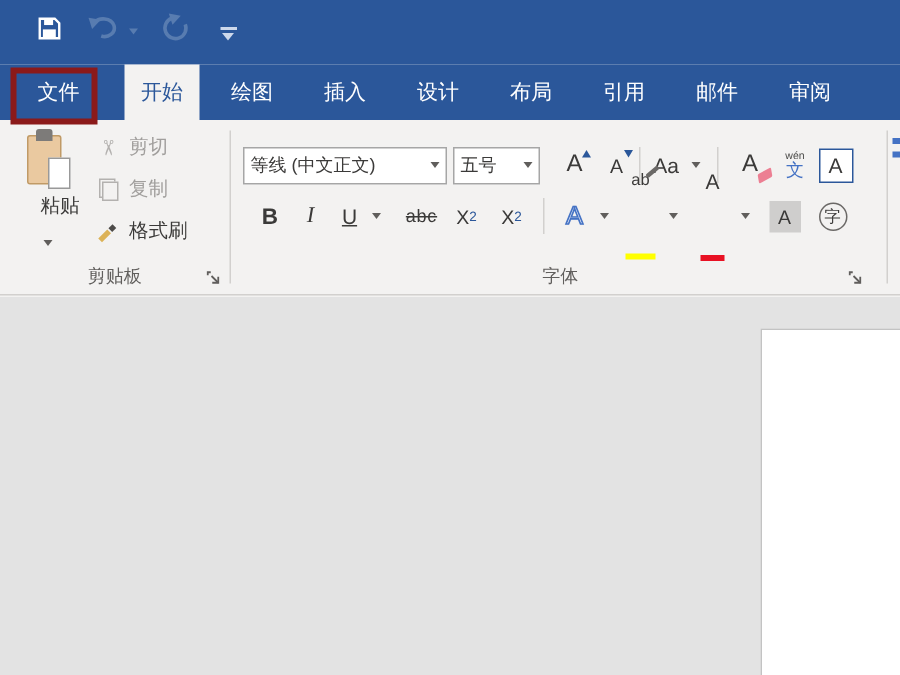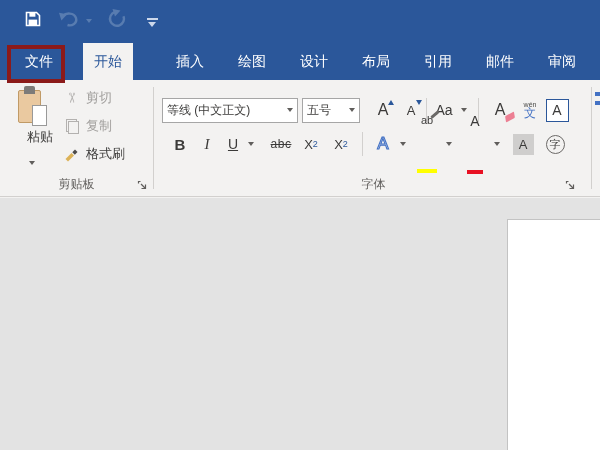--- a/index.html
+++ b/index.html
@@ -17,21 +17,21 @@
   .qatc-btn   { left:144px; top:14px; width:16px; height:16px; flex-direction:column; }
   .qat-bar { width:11px; height:2px; background:#cdd8eb; margin-bottom:2px; }
   .tri { width:0; height:0; display:inline-block; }
   .tri-down-w { border-left:4px solid transparent; border-right:4px solid transparent; border-top:5px solid #cdd8eb; }
   .tri-down-m { border-left:3px solid transparent; border-right:3px solid transparent; border-top:4px solid #587cb0; }
 
   
   .tabrow { position:absolute; left:0; top:43px; width:600px; height:37px; background:#2b579a; display:flex; }
   .tab { width:62px; line-height:37px; text-align:center; color:#fff; font-size:14px; cursor:default; }
   .tab-file { margin-left:8px; }
-  .tab-home { width:50px; margin-left:13px; margin-right:26px; background:#f3f2f1; color:#2b579a; }
+  .tab-home { width:50px; margin-left:13px; margin-right:4px; background:#f3f2f1; color:#2b579a; }
   .annotation-box { position:absolute; left:7px; top:45px; width:58px; height:38px; border:4px solid #8b1a1a; z-index:50; pointer-events:none; }
 
   
   .ribbon { position:absolute; left:0; top:80px; width:600px; height:117px; background:#f3f2f1; border-bottom:1px solid #d2d0ce; }
   .vsep { position:absolute; top:7px; bottom:7px; width:1px; background:#d2d0ce; }
   .group-label { position:absolute; left:0; right:0; bottom:3px; text-align:center; font-size:12px; color:#605e5c; }
   .launcher { position:absolute; right:5px; bottom:5px; width:12px; height:12px; display:flex; align-items:center; justify-content:center; }
 
   
   .grp-clipboard { position:absolute; left:0; top:0; width:153px; height:116px; }
@@ -130,22 +130,22 @@
     </div>
     <div class="qat-btn qatc-btn">
       <span class="qat-bar"></span>
       <span class="tri tri-down-w"></span>
     </div>
   </div>
 
   <div class="tabrow">
     <div class="tab tab-file">文件</div>
     <div class="tab tab-home">开始</div>
+    <div class="tab">绘图</div>
     <div class="tab">插入</div>
-    <div class="tab">绘图</div>
     <div class="tab">设计</div>
     <div class="tab">布局</div>
     <div class="tab">引用</div>
     <div class="tab">邮件</div>
     <div class="tab">审阅</div>
   </div>
 
   <div class="annotation-box"></div>
 
   <div class="ribbon">

